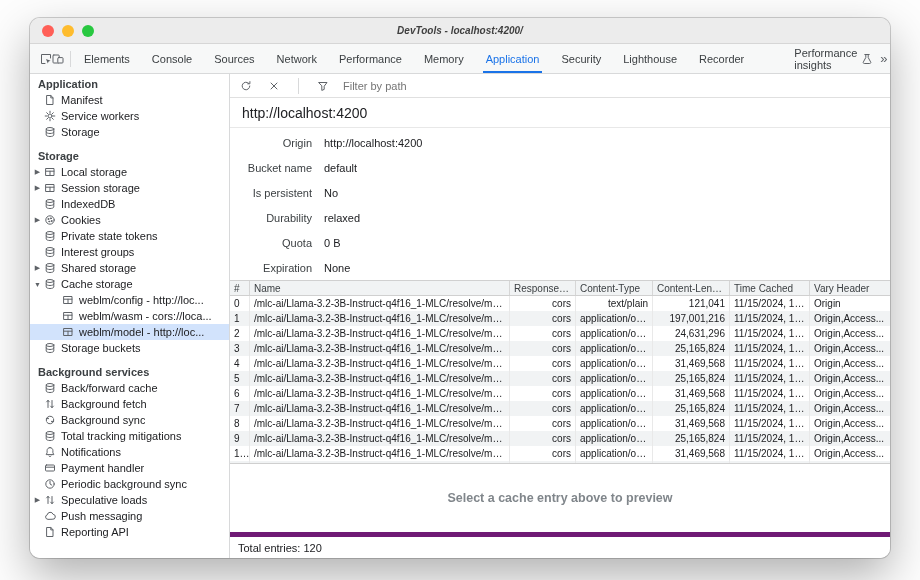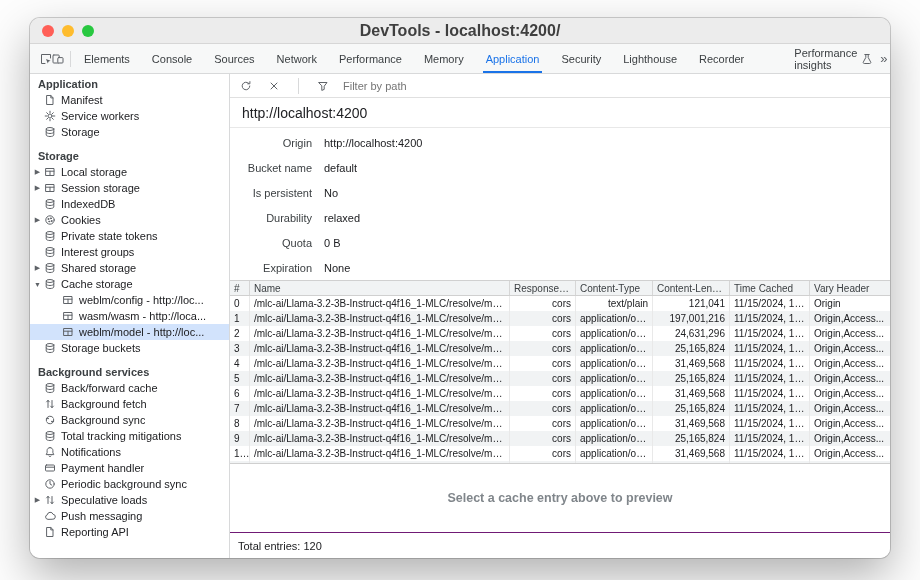--- a/index.html
+++ b/index.html
@@ -9,21 +9,21 @@
   .window { position:absolute; left:30px; top:18px; width:860px; height:540px; background:#fff;
     border-radius:10px; overflow:hidden; display:flex; flex-direction:column;
     box-shadow:0 0 0 1px rgba(0,0,0,.18), 0 18px 45px rgba(0,0,0,.30); }
 
   
   .titlebar { flex:0 0 26px; background:#ececec; border-bottom:1px solid #d6d6d6; position:relative; }
   .traffic { position:absolute; left:12px; top:50%; transform:translateY(-50%); display:flex; gap:8px; }
   .tl { width:12px; height:12px; border-radius:50%; display:inline-block; }
   .tl-red{background:#ff5f57}.tl-yellow{background:#febc2e}.tl-green{background:#28c840}
   .wtitle { position:absolute; inset:0; display:flex; align-items:center; justify-content:center;
-    font-size:16px; font-weight:700; color:#3f3f3f; }
+    font-size:10px; font-weight:700; color:#3f3f3f;font-style:italic; }
 
   
   .tabbar { flex:0 0 30px; background:#f7f8f8; border-bottom:1px solid #d8d9da; display:flex;
     align-items:center; padding:0 10px; color:#5f6368; }
   .tbtn { display:inline-flex; align-items:center; justify-content:center; width:20px; height:20px; color:#5f6368; }
   .vsep { width:1px; height:16px; background:#d8d9da; margin:0 6px; flex:0 0 1px; }
   .tabs { display:flex; height:100%; align-items:stretch;gap:8px; }
   .tab { position:relative; display:flex; align-items:center; gap:4px; padding:0 7px; font-size:11px; color:#3c4043; }
   .tab.active { color:#1a73e8; }
   .tab.active::after { content:''; position:absolute; left:4px; right:4px; bottom:0; height:2px; background:#1a73e8; }
@@ -75,21 +75,21 @@
   .hcell, .gcell { padding:0 4px; overflow:hidden; white-space:nowrap; text-overflow:ellipsis;
     line-height:15px; border-right:1px solid #e9e9e9; color:#202124; }
   .hcell { border-right:1px solid #d6d6d6; color:#3c4043; }
   .c0{flex:0 0 20px}.c1{flex:1 1 auto;min-width:0}.c2{flex:0 0 66px}.c3{flex:0 0 77px}
   .c4{flex:0 0 77px}.c5{flex:0 0 80px}.c6{flex:0 0 80px; border-right:none;}
   .grow .c2,.grow .c3,.grow .c4 { text-align:right; }
 
   .preview { flex:1; display:flex; align-items:center; justify-content:center; }
   .preview-msg { color:#80868b; font-weight:700; font-size:12.5px; }
 
-  .totalbar { flex:0 0 26px; border-top:1px solid #701a75; display:flex; align-items:center;
+  .totalbar { flex:0 0 26px; border-top:5px solid #701a75; display:flex; align-items:center;
     padding-left:8px; font-size:11px; color:#202124;text-align:center; }
 </style>
 </head>
 <body>
 
 <div class="window">
 
   <div class="titlebar">
     <div class="traffic">
       <span class="tl tl-red"></span>
@@ -301,21 +301,21 @@
           <span class="slabel">weblm/config - http://loc...</span>
         </div>
         <div class="side-item child">
           <span class="exp"></span>
           <span class="sicon">
             <svg viewBox="0 0 12 12" width="12" height="12" fill="none" stroke="currentColor" stroke-width="1" stroke-linecap="round" stroke-linejoin="round">
               <rect x="2" y="2.5" width="8" height="7"></rect>
               <path d="M2 5.2h8M6 5.2v4.3"></path>
             </svg>
           </span>
-          <span class="slabel">wasm/wasm - http://loca...</span>
+          <span class="slabel">weblm/wasm - cors://loca...</span>
         </div>
         <div class="side-item selected child">
           <span class="exp"></span>
           <span class="sicon">
             <svg viewBox="0 0 12 12" width="12" height="12" fill="none" stroke="currentColor" stroke-width="1" stroke-linecap="round" stroke-linejoin="round">
               <rect x="2" y="2.5" width="8" height="7"></rect>
               <path d="M2 5.2h8M6 5.2v4.3"></path>
             </svg>
           </span>
           <span class="slabel">weblm/model - http://loc...</span>

